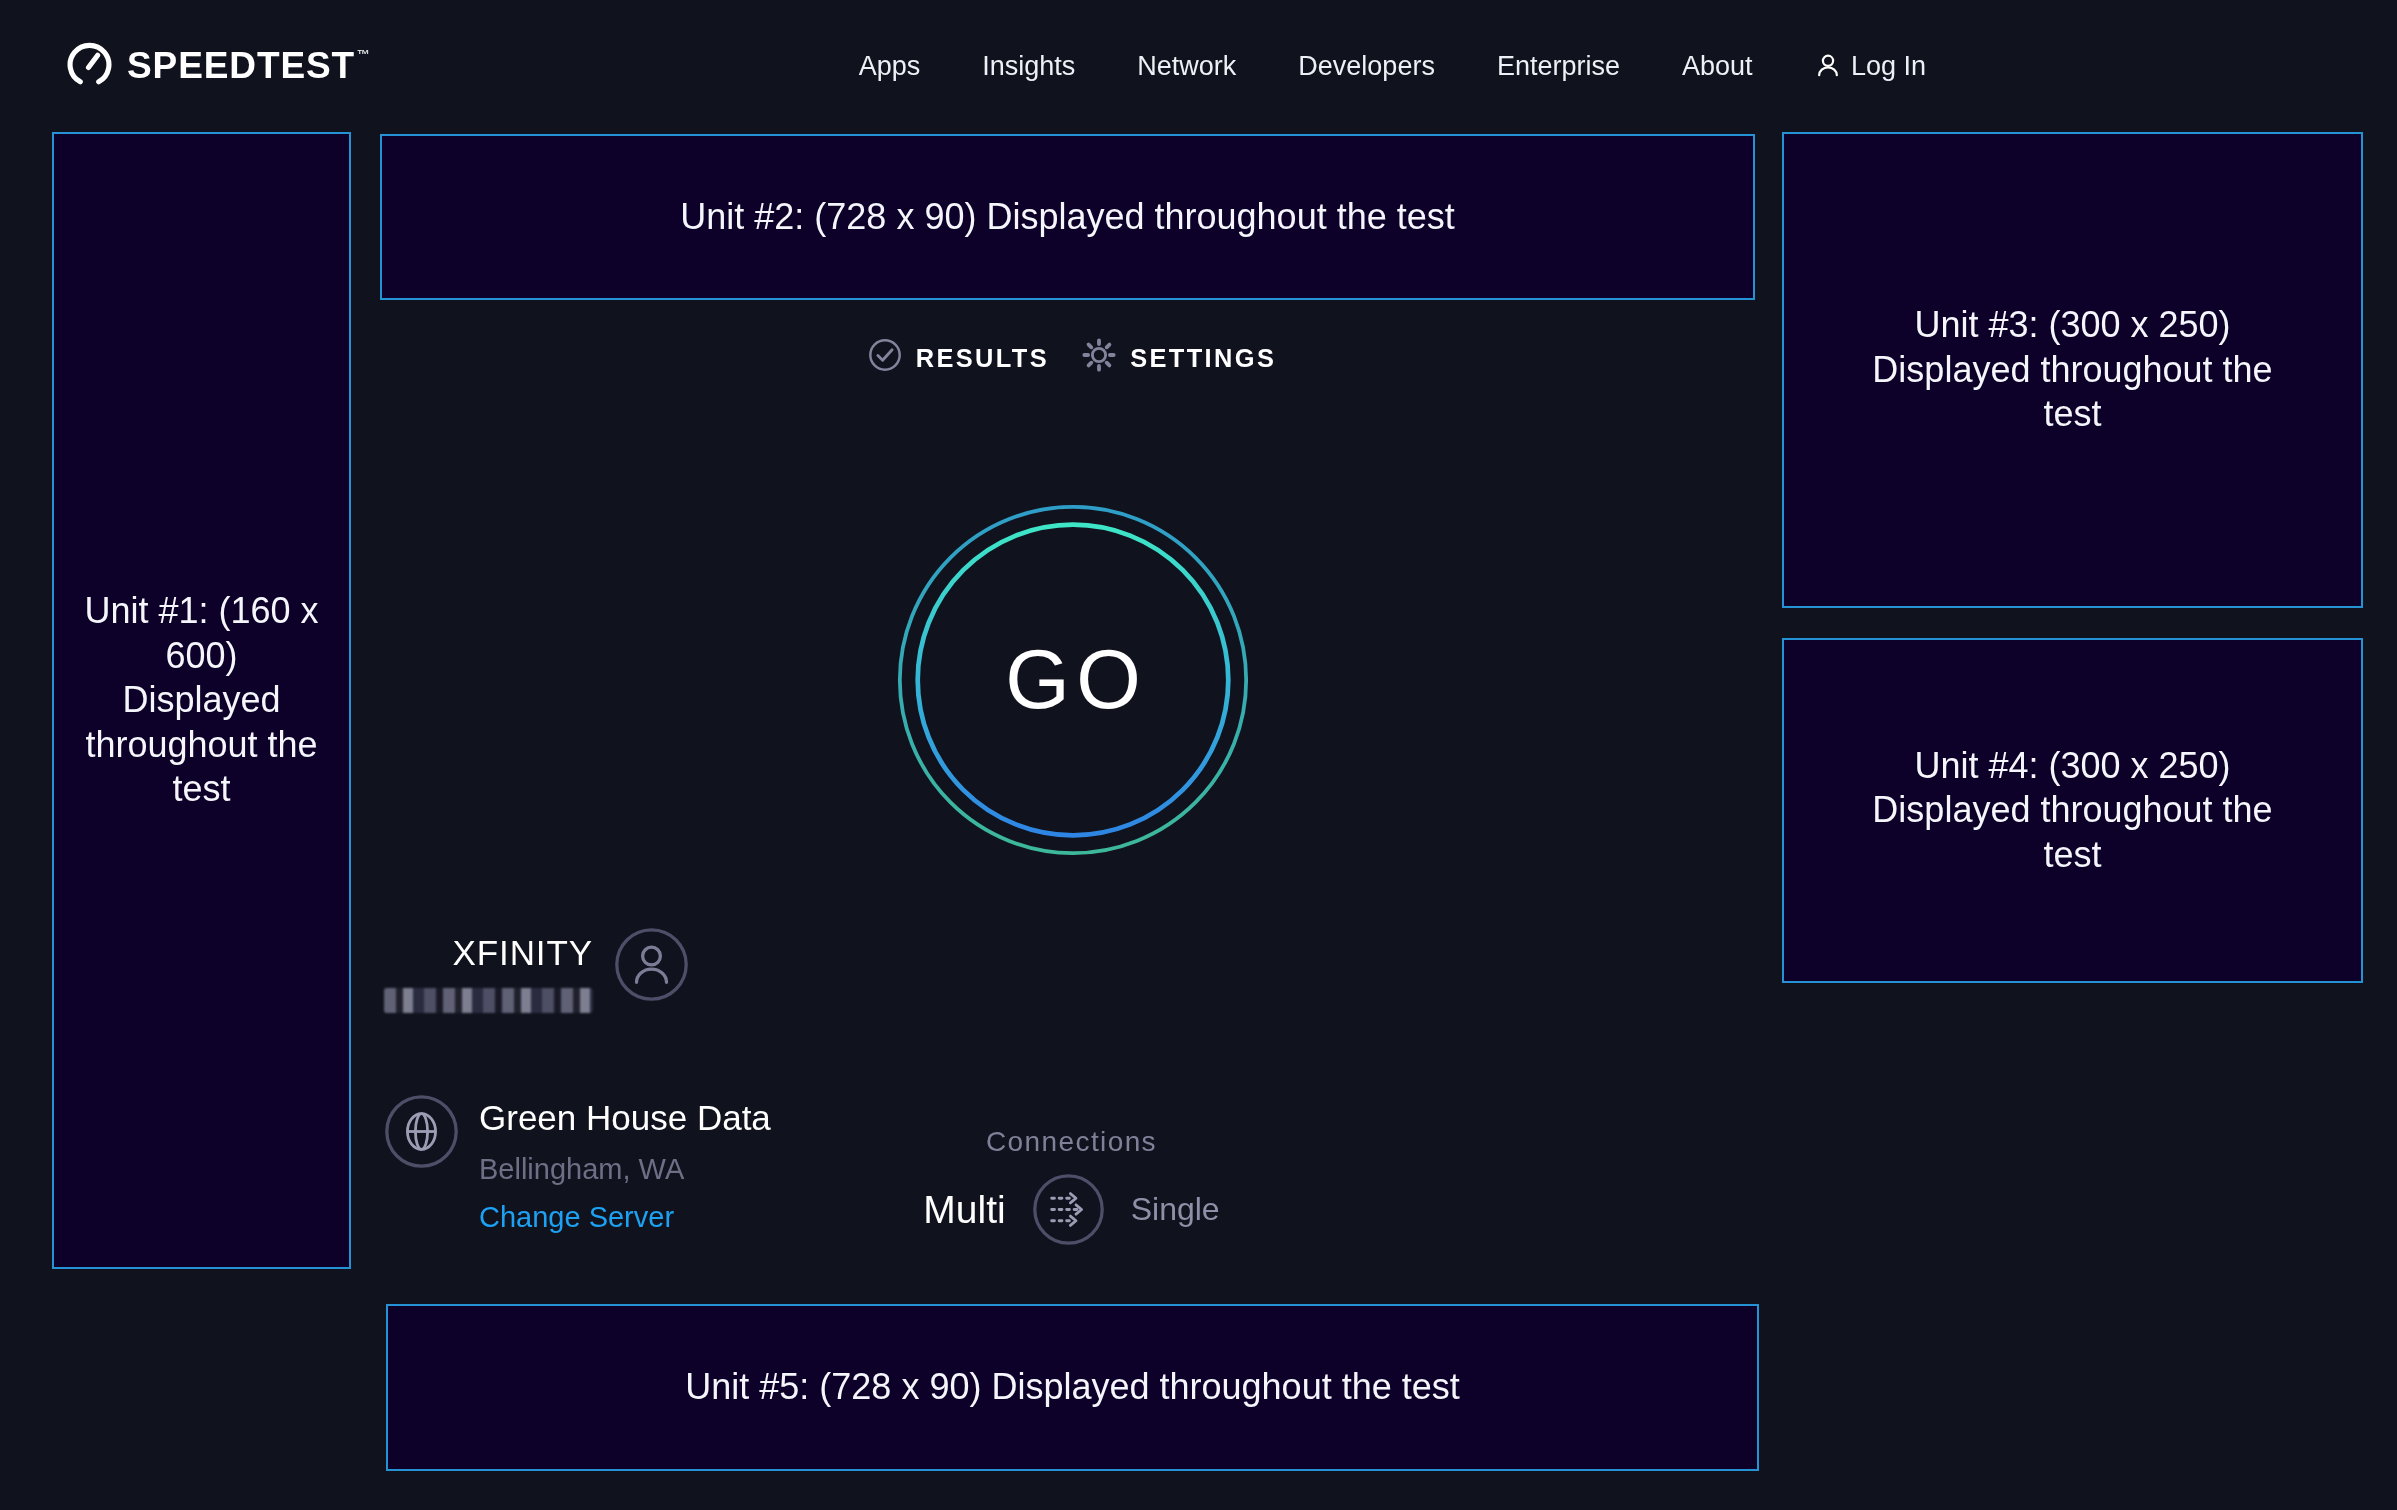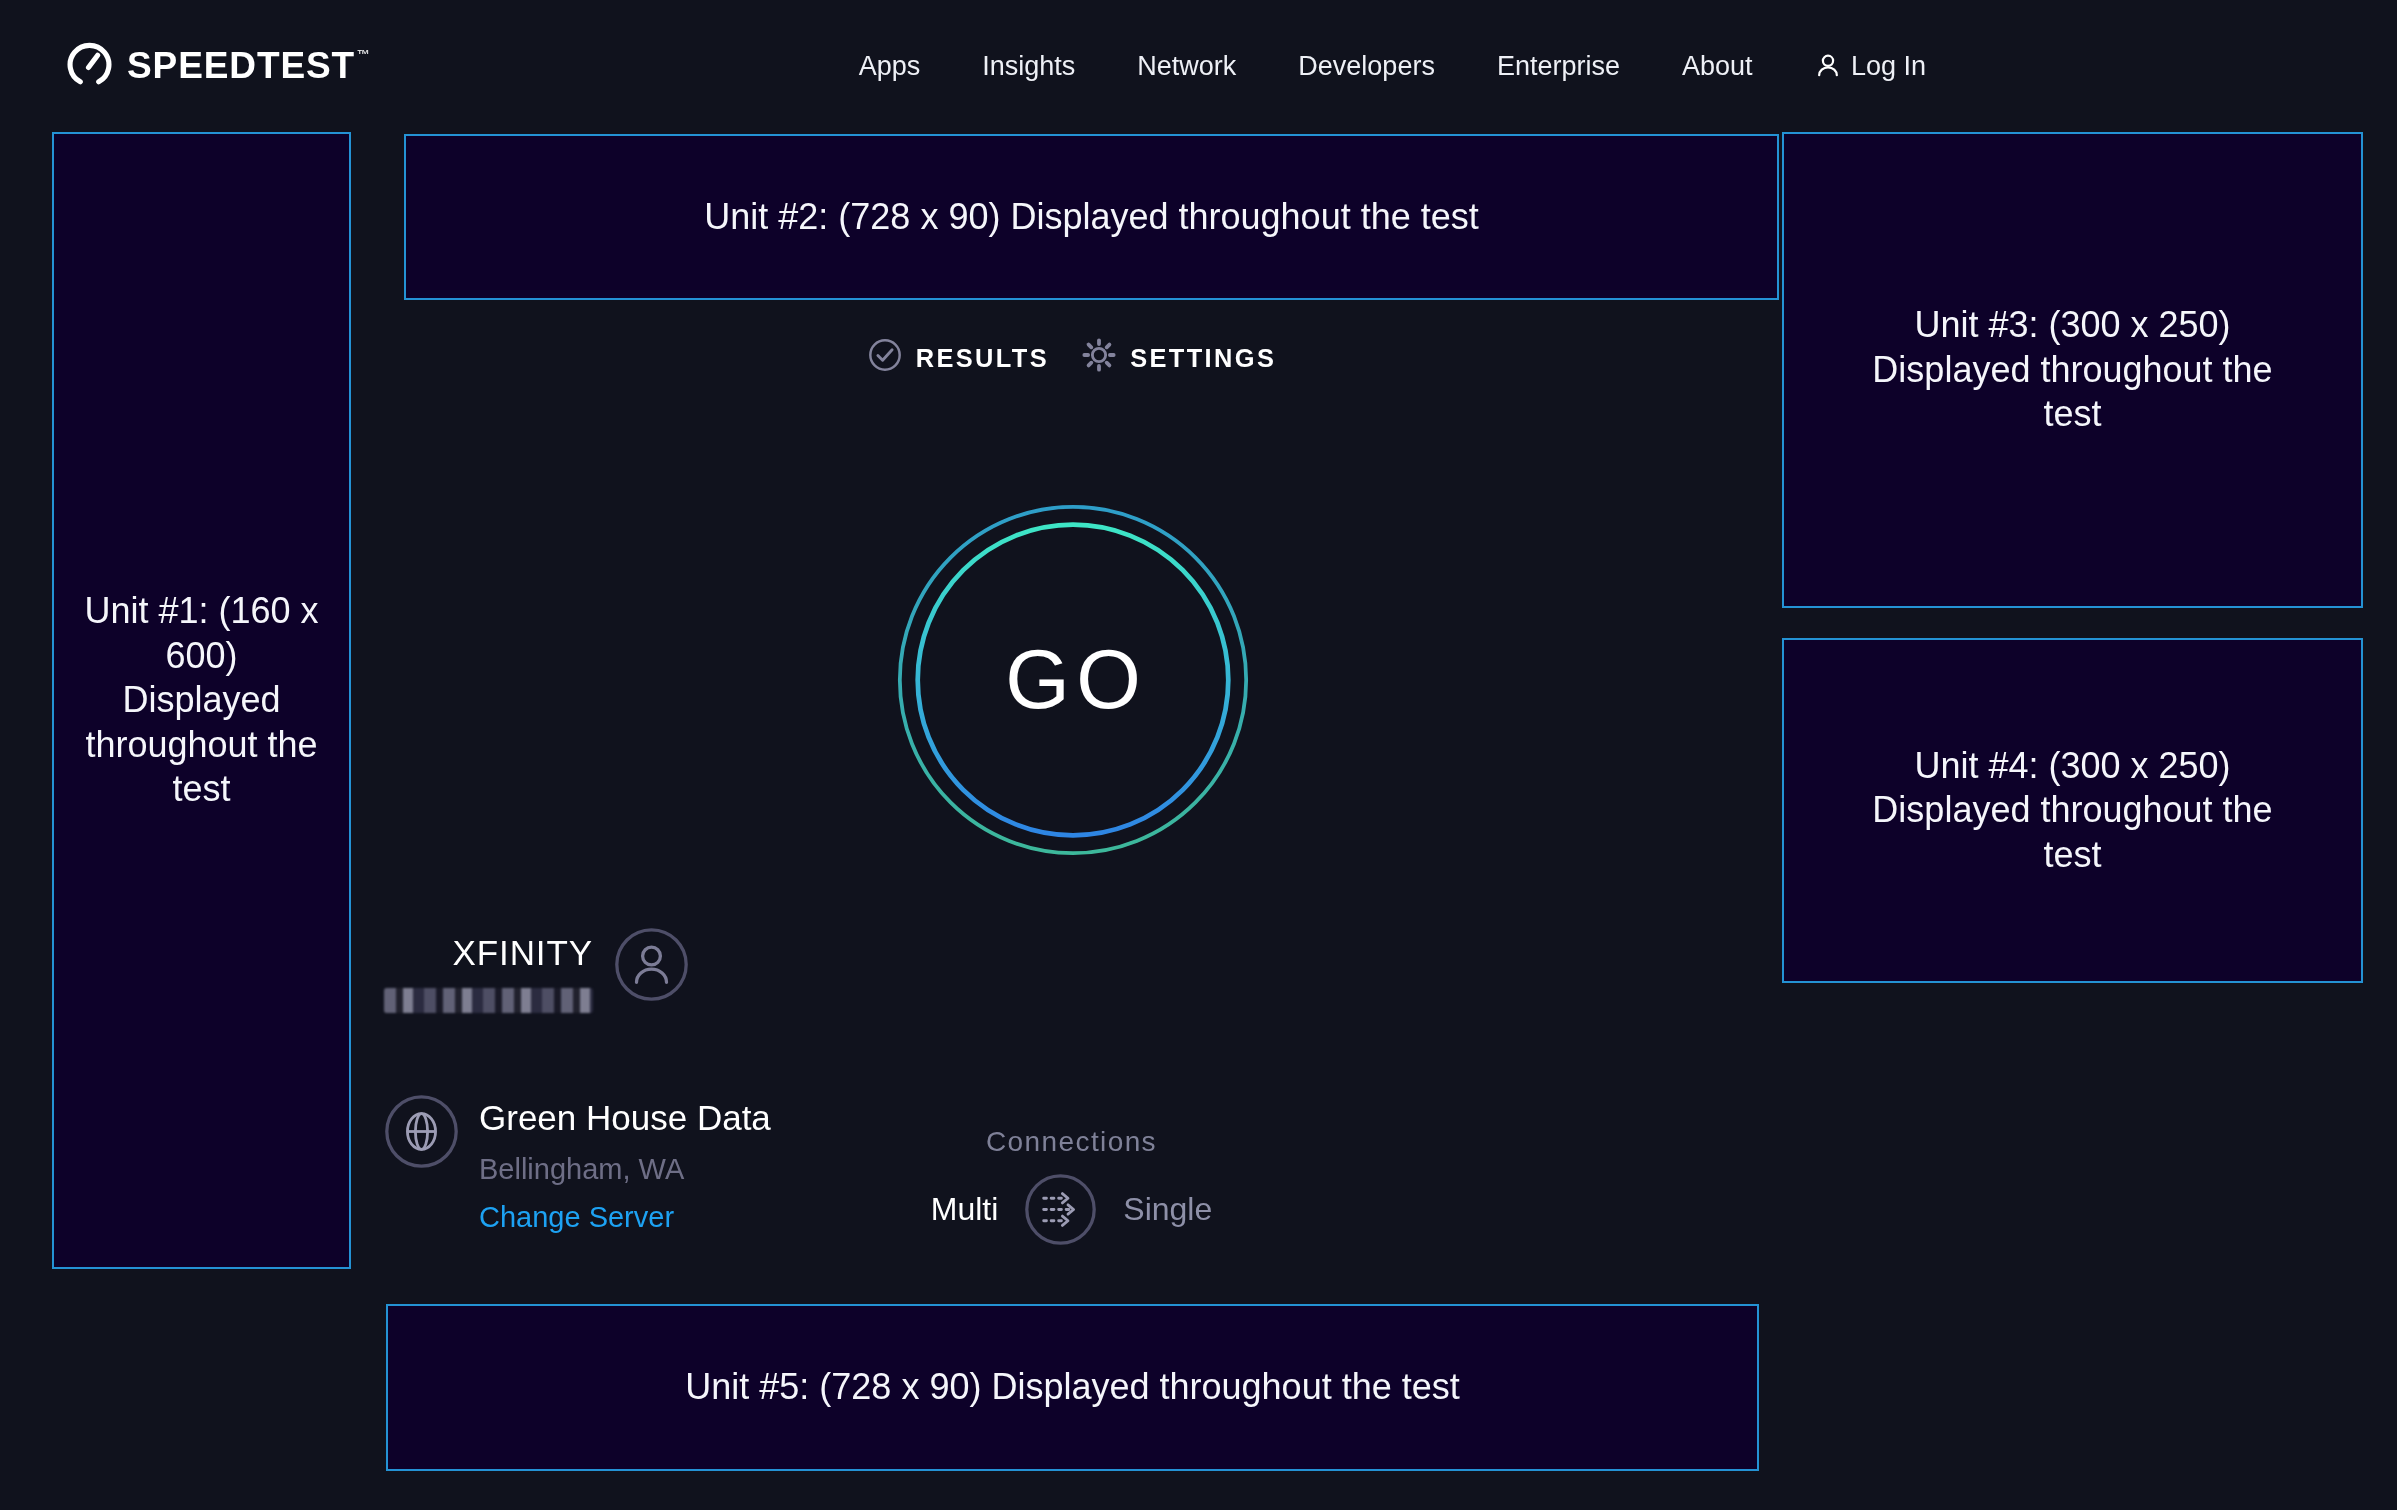--- a/index.html
+++ b/index.html
@@ -31,21 +31,21 @@
 
   
   .ad {
     position:absolute; background:#0d0129; border:2.8px solid #2492d4;
     display:flex; align-items:center; justify-content:center;
     text-align:center; cursor:pointer;
   }
   .ad-text { font-size:36px; line-height:1.24; color:#f5f6fb; }
   #unit1 { left:52px;   top:132px;  width:299px;  height:1137px; }
   #unit1 .ad-text { max-width:235px; }
-  #unit2 { left:404px;  top:134px;  width:1375px; height:166px; }
+  #unit2 { left:380px;  top:134px;  width:1375px; height:166px; }
   #unit3 { left:1782px; top:132px;  width:581px;  height:476px; }
   #unit3 .ad-text { max-width:414px; }
   #unit4 { left:1782px; top:638px;  width:581px;  height:345px; }
   #unit4 .ad-text { max-width:414px; }
   #unit5 { left:386px;  top:1304px; width:1373px; height:167px; }
 
   
   .tabs {
     position:absolute; top:337px; left:384px; width:1375px;
     display:flex; justify-content:center; align-items:flex-start; gap:32px;
@@ -89,21 +89,21 @@
   .server-loc { font-size:29px; color:#6e6e86; }
   .server-change { font-size:29px; color:#1da2f3; cursor:pointer; }
 
   
   .connections {
     position:absolute; top:1126px; left:384px; width:1375px;
     display:flex; flex-direction:column; align-items:center; gap:15px;
   }
   .conn-label { font-size:28px; color:#7f8198; letter-spacing:1.4px; }
   .conn-toggle { display:flex; align-items:center; gap:26px; }
-  .conn-multi  { font-size:32px; font-weight:500; color:#fff; cursor:pointer; }
+  .conn-multi  { font-size:39px; font-weight:500; color:#fff; cursor:pointer; }
   .conn-single { font-size:32px; color:#8e90a8; cursor:pointer; }
   .toggle-btn { cursor:pointer; display:flex; }
 </style>
 </head>
 <body>
 
 <div class="header">
   <div class="logo">
     <span>
       <svg width="47" height="47" viewBox="0 0 46 46">

